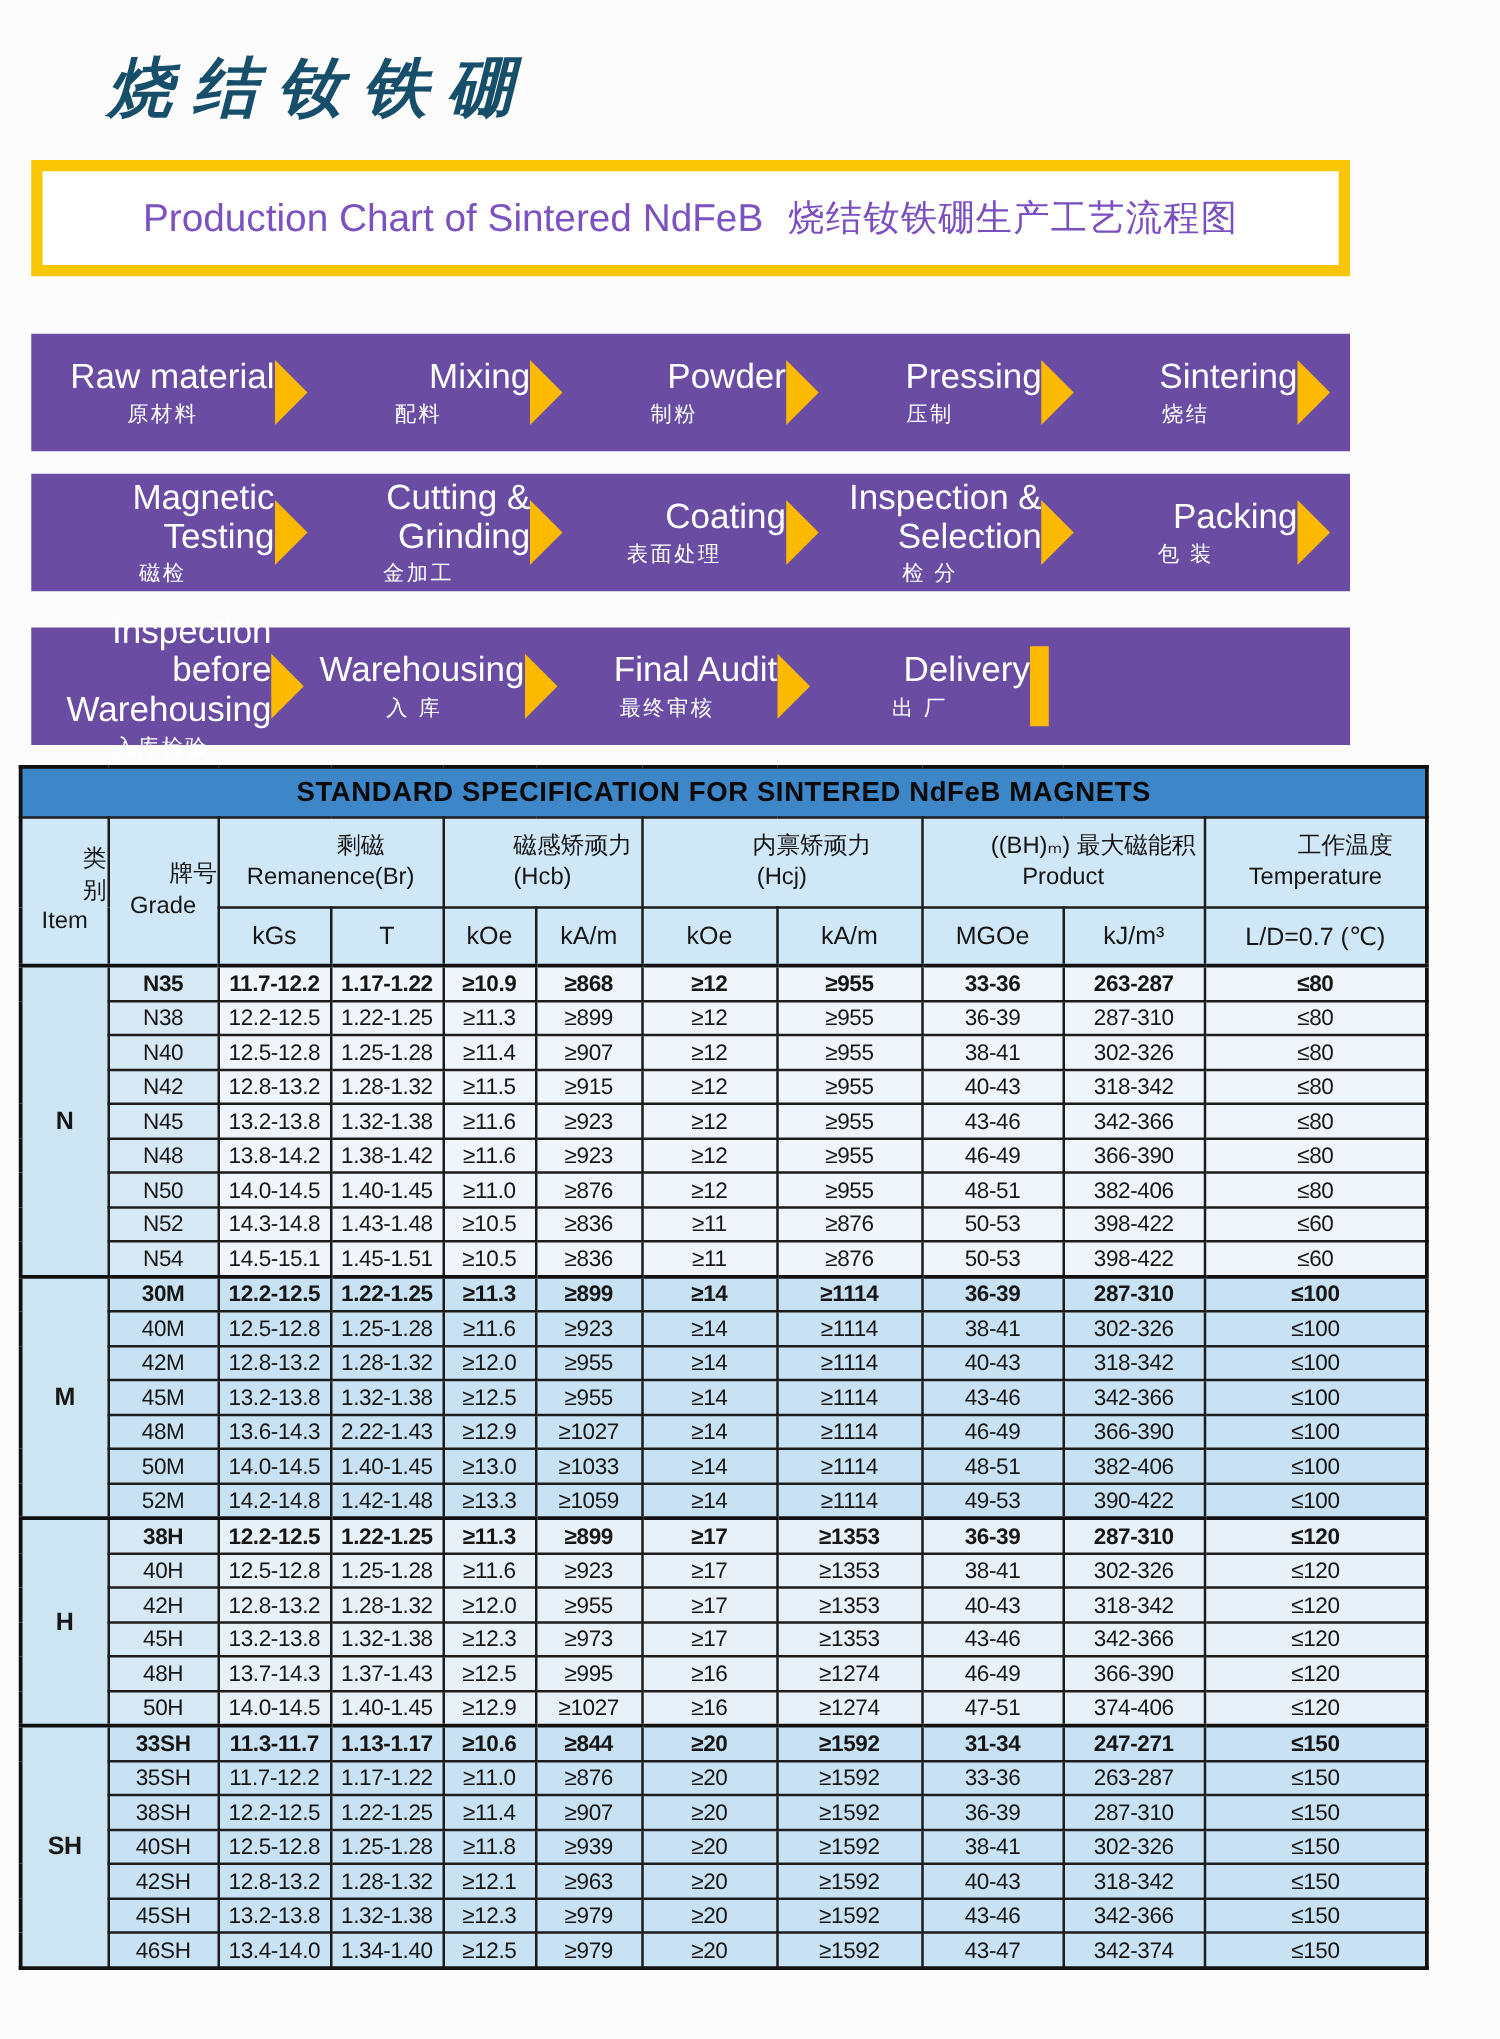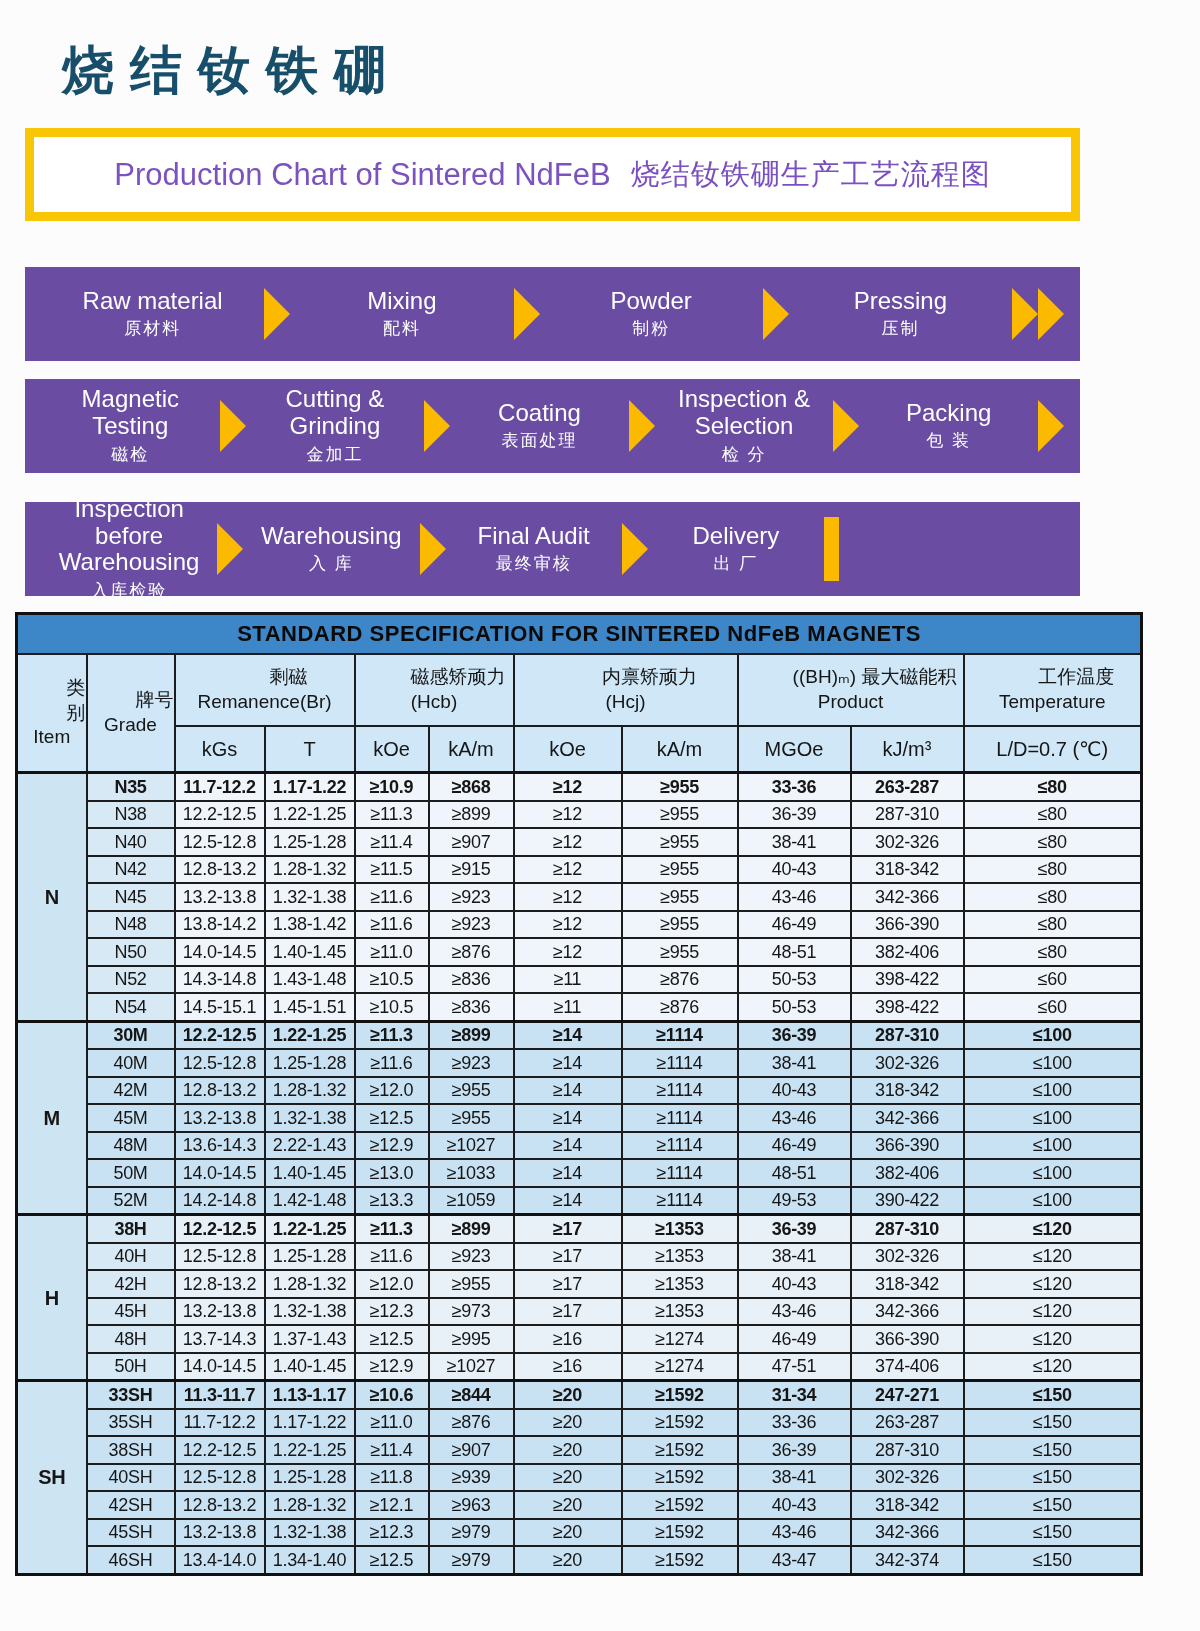--- a/index.html
+++ b/index.html
@@ -3,21 +3,21 @@
 <meta charset="utf-8">
 <style>
   html,body { margin:0; padding:0; background:#f6f6f4; }
   .page {
     position:relative; width:1200px; height:1631px; margin:0 auto;
     background:#fcfcfc; box-sizing:border-box; padding-top:36px; overflow:hidden;
     font-family:"Liberation Sans","DejaVu Sans",sans-serif;
   }
 
   
-  .main-title { margin-left:62px; display:flex; align-items:baseline; color:#174f6b; }
+  .main-title { margin-left:86px; display:flex; align-items:baseline; color:#174f6b;font-style:italic; }
   .main-title .cn { font-size:52px; font-weight:bold; letter-spacing:16px; white-space:nowrap; }
   .main-title .en { font-size:38px; font-weight:bold; letter-spacing:0.5px; white-space:nowrap; }
 
   
   .banner {
     margin:22px 0 0 25px; width:1055px; height:93px; box-sizing:border-box;
     border:9px solid #f9c606; background:#ffffff;
     display:flex; align-items:center; justify-content:center; gap:20px;
   }
   .banner .en { color:#7b52bf; font-size:31px; }
@@ -25,21 +25,21 @@
 
   
   .flow-row {
     margin-left:25px; width:1055px; height:94px; background:#6a4da3;
     display:flex; align-items:center; box-sizing:border-box; padding:0 16px;
   }
   .flow-row.r1 { margin-top:46px; }
   .flow-row.r2 { margin-top:18px; }
   .flow-row.r3 { margin-top:29px; }
   .flow-step { flex:1; text-align:center; color:#ffffff; }
-  .step-en { font-size:24px; line-height:1.12; white-space:pre-line; }
+  .step-en { font-size:28px; line-height:1.12; white-space:pre-line;text-align:right; }
   .step-cn { font-size:17px; margin-top:3px; letter-spacing:2px; }
   .flow-arrow {
     width:0; height:0; flex:none;
     border-left:26px solid #fbba00;
     border-top:26px solid transparent;
     border-bottom:26px solid transparent;
   }
   .flow-endbar { width:15px; height:64px; background:#fbba00; flex:none; }
   .flow-spacer { width:225px; flex:none; }
 
@@ -99,20 +99,24 @@
       <div class="flow-step">
         <div class="step-en">Powder</div>
         <div class="step-cn">制粉</div>
       </div>
       <div class="flow-arrow"></div>
       <div class="flow-step">
         <div class="step-en">Pressing</div>
         <div class="step-cn">压制</div>
       </div>
       <div class="flow-arrow"></div>
+      <div class="flow-step">
+        <div class="step-en">Sintering</div>
+        <div class="step-cn">烧结</div>
+      </div>
       <div class="flow-arrow"></div>
     </div>
   <div class="flow-row r2">
       <div class="flow-step">
         <div class="step-en">Magnetic
 Testing</div>
         <div class="step-cn">磁检</div>
       </div>
       <div class="flow-arrow"></div>
       <div class="flow-step">

